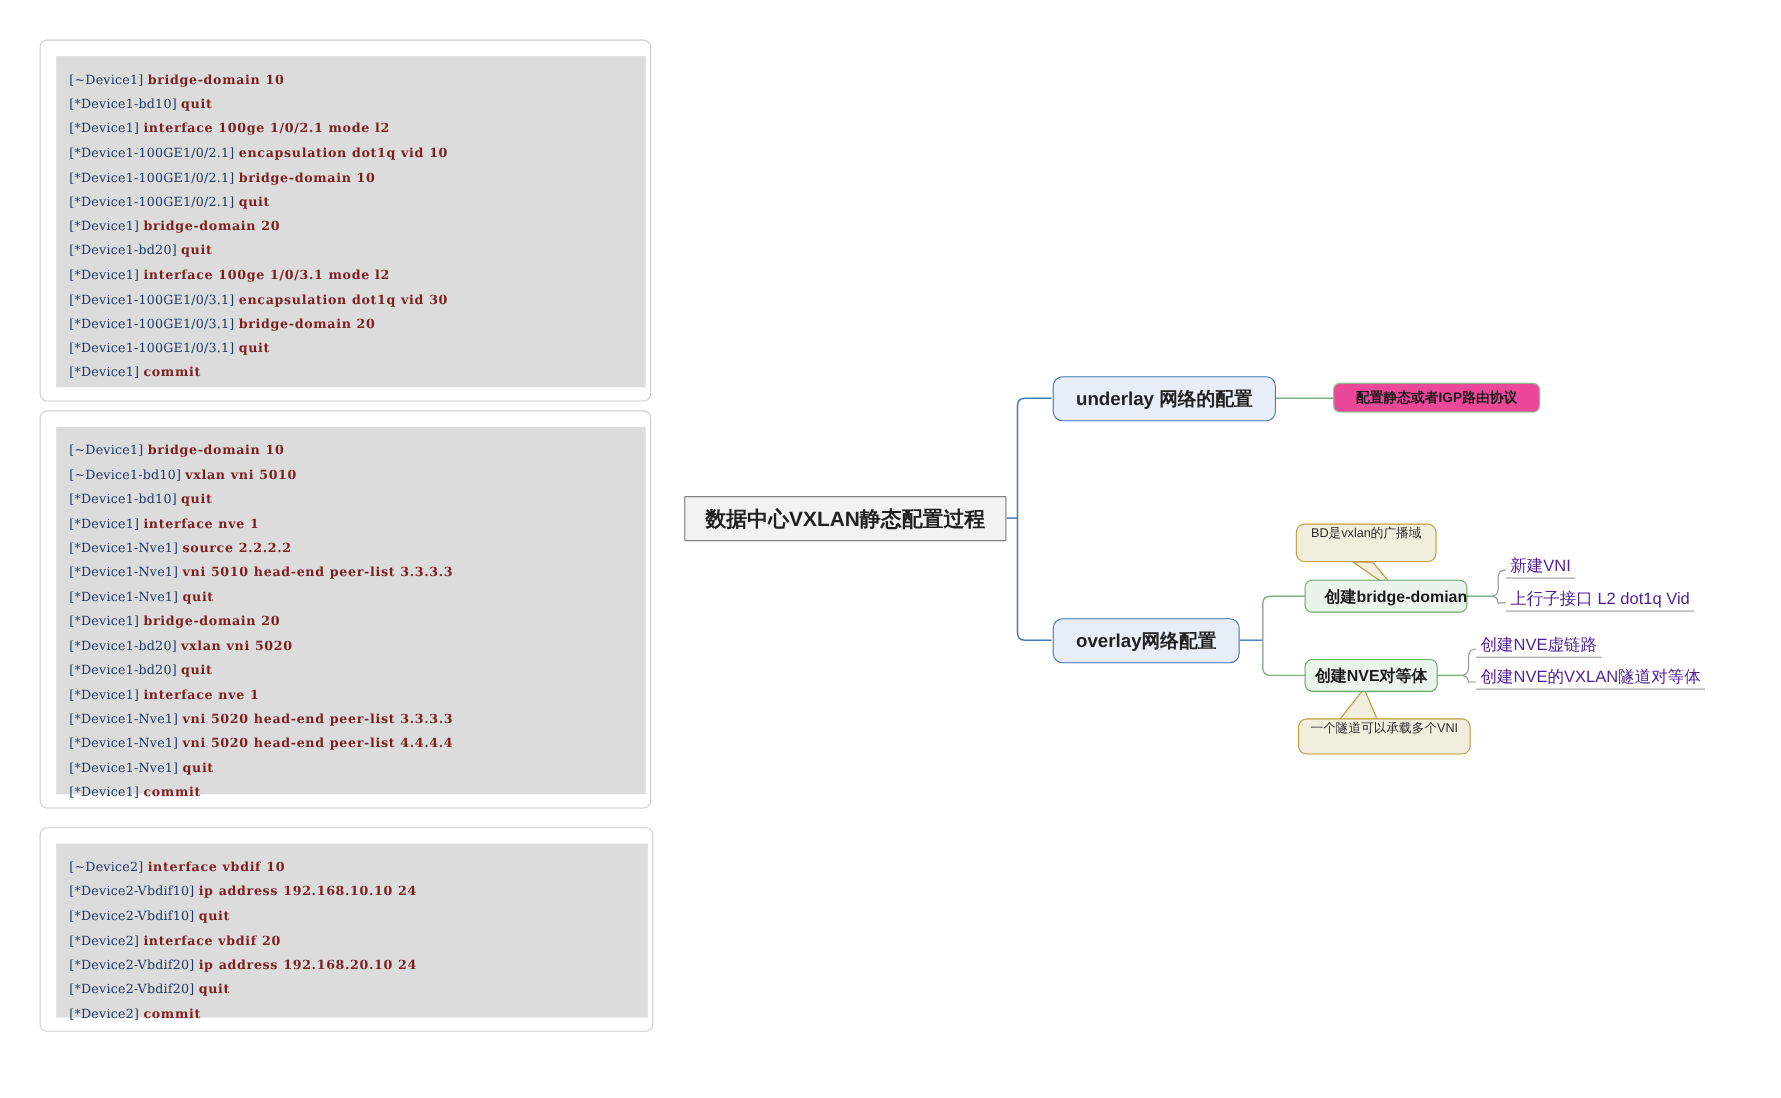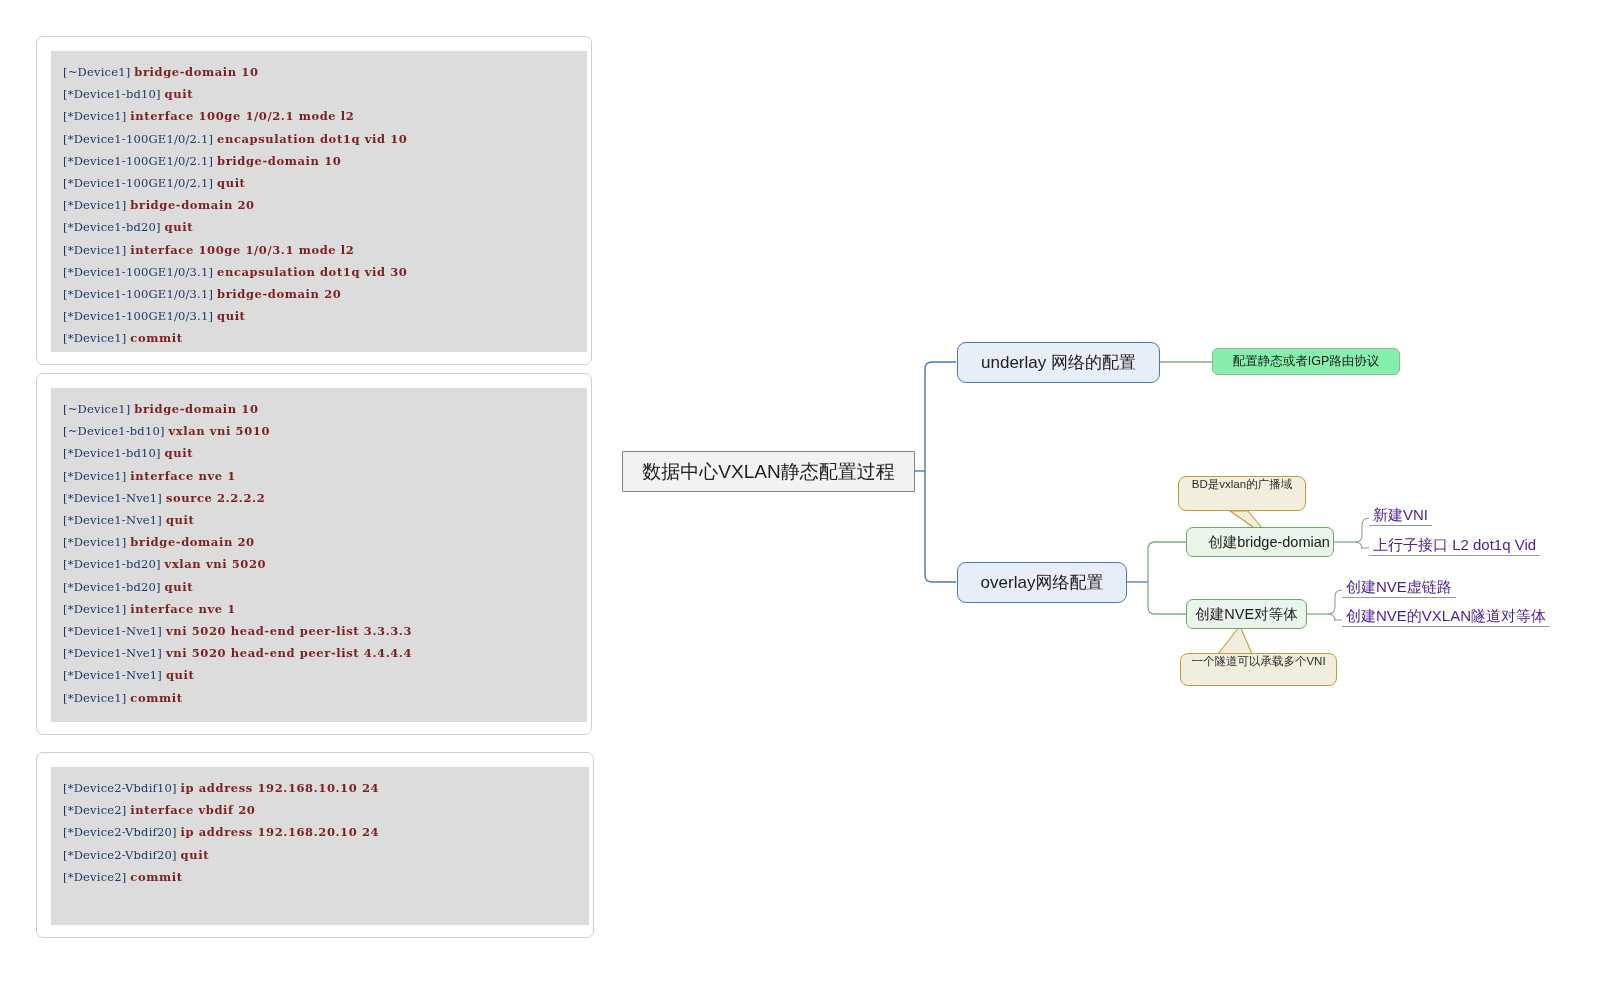--- a/index.html
+++ b/index.html
@@ -73,20 +73,21 @@
     pointer-events: none;
   }
 
   .node {
     position: absolute;
     box-sizing: border-box;
     display: flex;
     align-items: center;
     justify-content: center;
     white-space: nowrap;
+    font-weight: bold;
   }
 
   .node-root {
     background: #f2f2f2;
     border: 1.6px solid #808080;
     border-radius: 1px;
     font-size: 19px;
     color: #202020;
     padding: 0 14px;
     text-align: right;
@@ -104,21 +105,21 @@
   .node-sub {
     background: #eaf4ea;
     border: 1.2px solid #6aa86a;
     border-radius: 7px;
     font-size: 14.5px;
     color: #1a1a1a;
     padding: 0 10px;
   }
 
   .node-green-pill {
-    background: #86efac;
+    background: #ec4899;
     border: 1.1px solid #8bb98b;
     border-radius: 6px;
     font-size: 12.5px;
     color: #1a1a1a;
     padding: 0 2px;
   }
 
   
   .leaf-label {
     position: absolute;
@@ -167,35 +168,38 @@
     </div>
 </div>
 
 <div class="code-card" id="card2">
   <div class="code-inner">
       <div class="code-line"><span class="prompt">[~Device1] </span><span class="cmd">bridge-domain 10</span></div>
       <div class="code-line"><span class="prompt">[~Device1-bd10] </span><span class="cmd">vxlan vni 5010</span></div>
       <div class="code-line"><span class="prompt">[*Device1-bd10] </span><span class="cmd">quit</span></div>
       <div class="code-line"><span class="prompt">[*Device1] </span><span class="cmd">interface nve 1</span></div>
       <div class="code-line"><span class="prompt">[*Device1-Nve1] </span><span class="cmd">source 2.2.2.2</span></div>
+      <div class="code-line"><span class="prompt">[*Device1-Nve1] </span><span class="cmd">vni 5010 head-end peer-list 3.3.3.3</span></div>
       <div class="code-line"><span class="prompt">[*Device1-Nve1] </span><span class="cmd">quit</span></div>
       <div class="code-line"><span class="prompt">[*Device1] </span><span class="cmd">bridge-domain 20</span></div>
       <div class="code-line"><span class="prompt">[*Device1-bd20] </span><span class="cmd">vxlan vni 5020</span></div>
       <div class="code-line"><span class="prompt">[*Device1-bd20] </span><span class="cmd">quit</span></div>
       <div class="code-line"><span class="prompt">[*Device1] </span><span class="cmd">interface nve 1</span></div>
       <div class="code-line"><span class="prompt">[*Device1-Nve1] </span><span class="cmd">vni 5020 head-end peer-list 3.3.3.3</span></div>
       <div class="code-line"><span class="prompt">[*Device1-Nve1] </span><span class="cmd">vni 5020 head-end peer-list 4.4.4.4</span></div>
       <div class="code-line"><span class="prompt">[*Device1-Nve1] </span><span class="cmd">quit</span></div>
       <div class="code-line"><span class="prompt">[*Device1] </span><span class="cmd">commit</span></div>
     </div>
 </div>
 
 <div class="code-card" id="card3">
   <div class="code-inner">
+      <div class="code-line"><span class="prompt">[~Device2] </span><span class="cmd">interface vbdif 10</span></div>
       <div class="code-line"><span class="prompt">[*Device2-Vbdif10] </span><span class="cmd">ip address 192.168.10.10 24</span></div>
+      <div class="code-line"><span class="prompt">[*Device2-Vbdif10] </span><span class="cmd">quit</span></div>
       <div class="code-line"><span class="prompt">[*Device2] </span><span class="cmd">interface vbdif 20</span></div>
       <div class="code-line"><span class="prompt">[*Device2-Vbdif20] </span><span class="cmd">ip address 192.168.20.10 24</span></div>
       <div class="code-line"><span class="prompt">[*Device2-Vbdif20] </span><span class="cmd">quit</span></div>
       <div class="code-line"><span class="prompt">[*Device2] </span><span class="cmd">commit</span></div>
     </div>
 </div>
 
 <div id="mindmap">
 
   <svg id="mm-svg" viewBox="0 0 1019 998">

